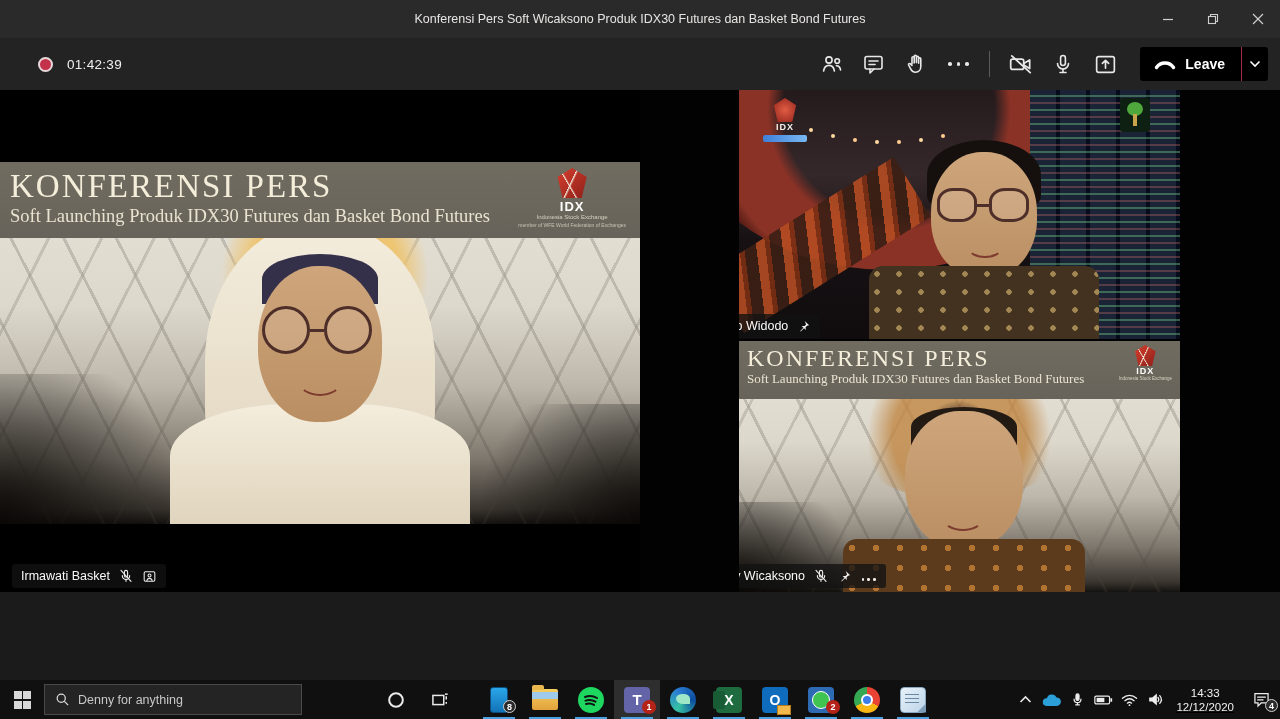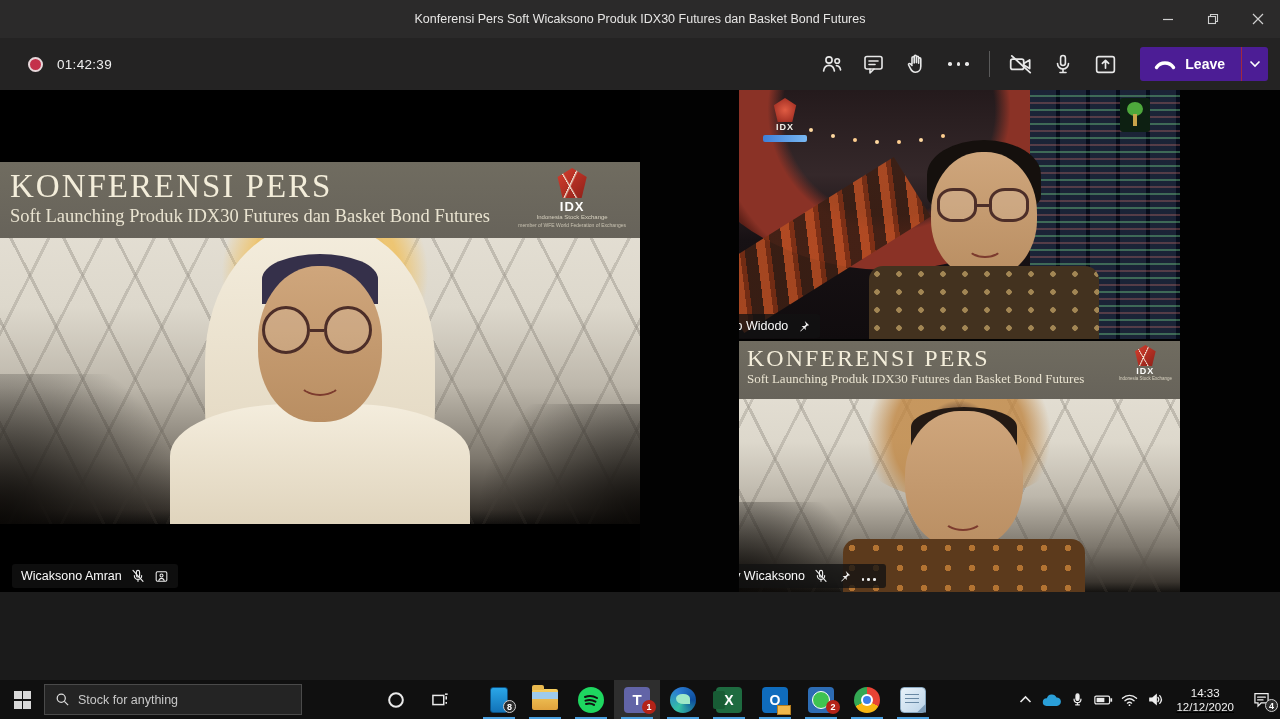--- a/index.html
+++ b/index.html
@@ -10,30 +10,30 @@
   
   .titlebar { position:absolute; top:0; left:0; width:1280px; height:38px;
     background:#2b2a2a; display:flex; align-items:center; justify-content:center; }
   .titlebar .title { color:#e6e5e4; font-size:12.5px; }
   .caption-btns { position:absolute; right:0; top:0; height:38px; display:flex; }
   .cap-btn { width:45px; height:38px; display:flex; align-items:center; justify-content:center; color:#cfcfcf; }
 
   
   .toolbar { position:absolute; top:38px; left:0; width:1280px; height:52px;
     background:#242323; display:flex; align-items:center; }
-  .rec { display:flex; align-items:center; margin-left:28px; }
+  .rec { display:flex; align-items:center; margin-left:38px; }
   .rec-dot { width:15px; height:15px; border-radius:50%; background:#c4314b;
     border:2.5px solid #e8d7da; }
   .rec-time { color:#efefef; font-size:13.5px; margin-left:14px; letter-spacing:.3px; }
   .tool-group { position:absolute; right:12px; top:0; height:52px; display:flex; align-items:center; }
   .tbtn { width:42px; height:42px; display:flex; align-items:center; justify-content:center; cursor:pointer; }
   .tbtn svg { stroke:#e8e8e8; fill:none; stroke-width:1.6; stroke-linecap:round; stroke-linejoin:round; }
   .tool-divider { width:1px; height:26px; background:#5a5a5a; margin:0 10px; }
   .dots span { width:3.5px; height:3.5px; border-radius:50%; background:#e8e8e8; display:inline-block; margin:0 2.5px; }
-  .leave-btn { height:34px; background:#4c1d95; border-radius:3px; display:flex; align-items:center;
+  .leave-btn { height:34px; background:#000000; border-radius:3px; display:flex; align-items:center;
     margin-left:14px; cursor:pointer; }
   .leave-main { display:flex; align-items:center; padding:0 16px 0 14px; }
   .leave-label { color:#fff; font-size:14px; font-weight:bold; margin-left:9px; }
   .leave-sep { width:1px; height:34px; background:#a3293e; }
   .leave-chev { width:26px; display:flex; align-items:center; justify-content:center; height:34px; }
 
   
   .stage { position:absolute; top:90px; left:0; width:1280px; height:502px; background:#020202; }
   .video-tile { position:absolute; overflow:hidden; background:#000; }
   .t-left { left:0; top:0; width:640px; height:502px; }
@@ -265,21 +265,21 @@
           <div class="banner-sub">Soft Launching Produk IDX30 Futures dan Basket Bond Futures</div>
           <div class="idx-logo">
             <div class="idx-mark"></div>
             <div class="idx-word">IDX</div>
             <div class="idx-subword">Indonesia Stock Exchange</div>
             <div class="wfe-line">member of WFE World Federation of Exchanges</div>
           </div>
         </div>
       </div>
       <div class="chip" style="left:12px; top:474px;">
-        <span class="nm">Wicaksono Amran</span>
+        <span class="nm">Irmawati Basket</span>
         <svg width="16" height="16" viewBox="0 0 24 24" fill="none" stroke="#eee" stroke-width="1.7" stroke-linecap="round">
           <rect x="9.6" y="3.5" width="4.8" height="10" rx="2.4"></rect>
             <path d="M6.5 11.5a5.5 5.5 0 0 0 11 0M12 17v3"></path>
             <line x1="4.5" y1="3.5" x2="19.5" y2="20"></line>
           </svg>
         <svg width="15" height="15" viewBox="0 0 24 24" fill="none" stroke="#eee" stroke-width="1.7">
           <rect x="3.5" y="4.5" width="17" height="15" rx="2"></rect>
             <circle cx="12" cy="10.5" r="2.4"></circle>
             <path d="M7.5 19c.7-2.6 2.6-4 4.5-4s3.8 1.4 4.5 4"></path>
           </svg>
@@ -390,21 +390,21 @@
           <i></i>
           <i></i>
           <i></i>
         </div>
     </div>
     <div class="searchbox">
       <svg width="15" height="15" viewBox="0 0 24 24" fill="none" stroke="#ddd" stroke-width="2" style="margin-left:10px;">
         <circle cx="10" cy="10" r="6.5"></circle>
           <line x1="15" y1="15" x2="21" y2="21"></line>
         </svg>
-      <span class="ph">Stock for anything</span>
+      <span class="ph">Denny for anything</span>
     </div>
 
     <div class="tb-ic" style="margin-left:72px;">
       <svg width="20" height="20" viewBox="0 0 24 24" fill="none" stroke="#eaeaea" stroke-width="2.4">
           <circle cx="12" cy="12" r="8.2"></circle>
         </svg>
     </div>
     <div class="tb-ic">
       <svg width="20" height="20" viewBox="0 0 24 24" fill="none" stroke="#eaeaea" stroke-width="1.8">
         <rect x="3.5" y="6.5" width="13" height="11"></rect>

